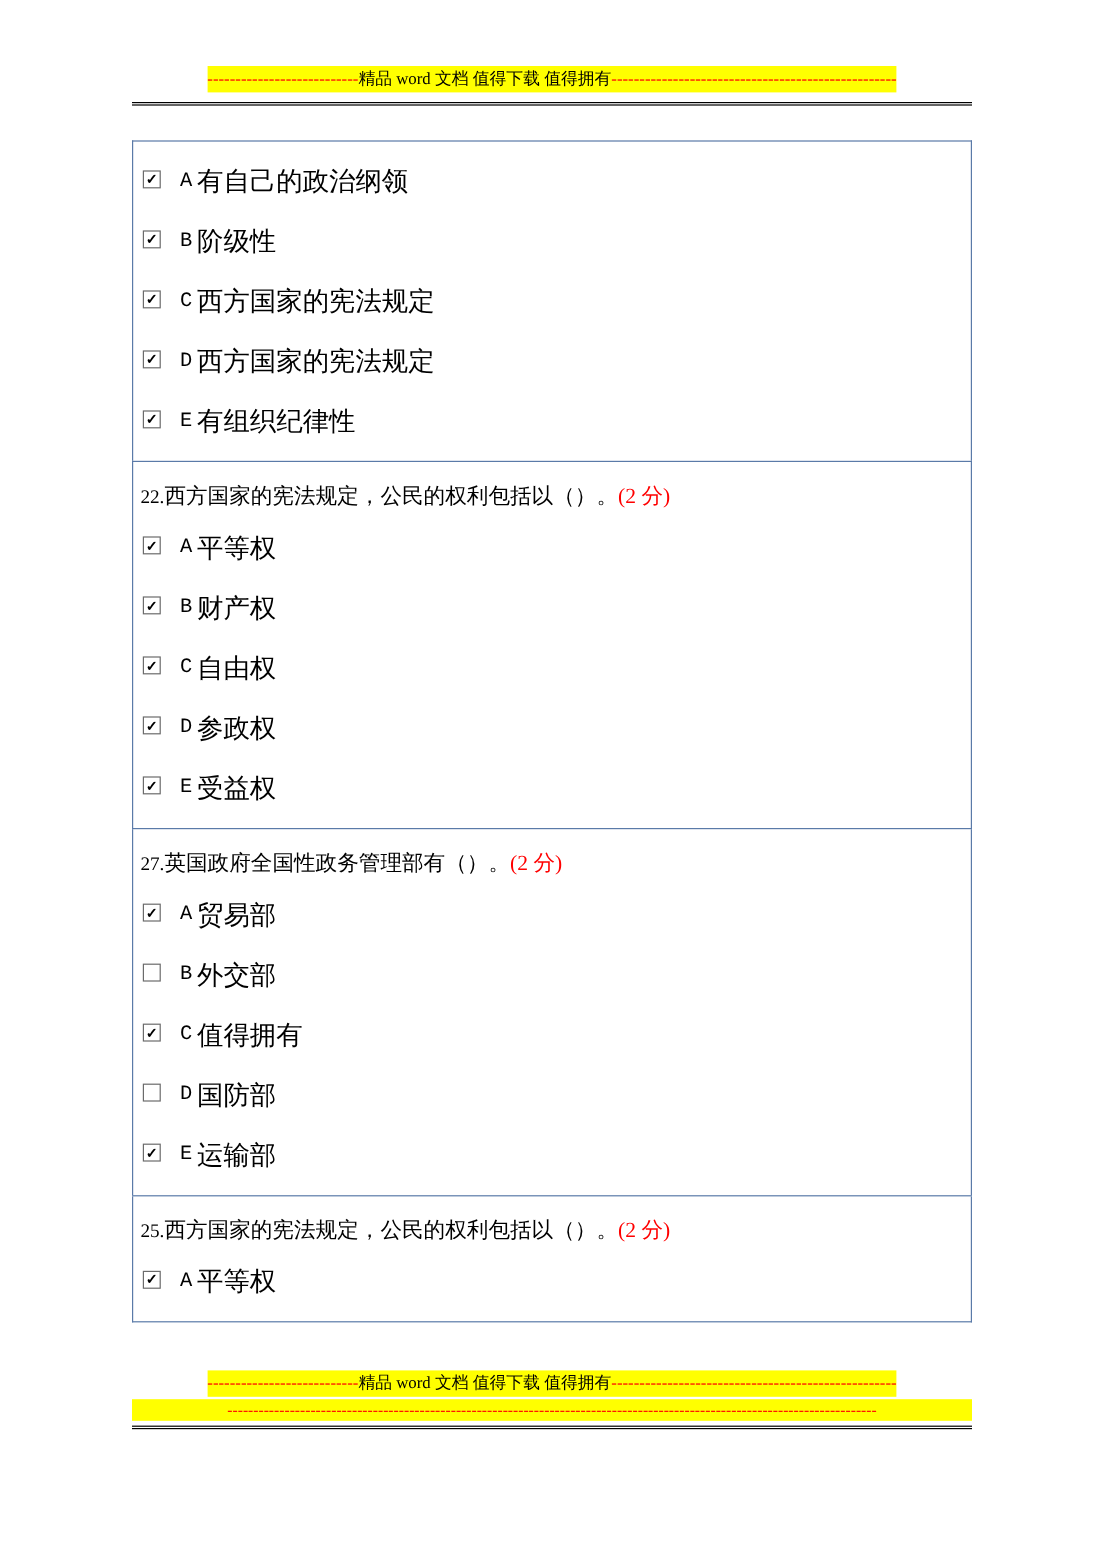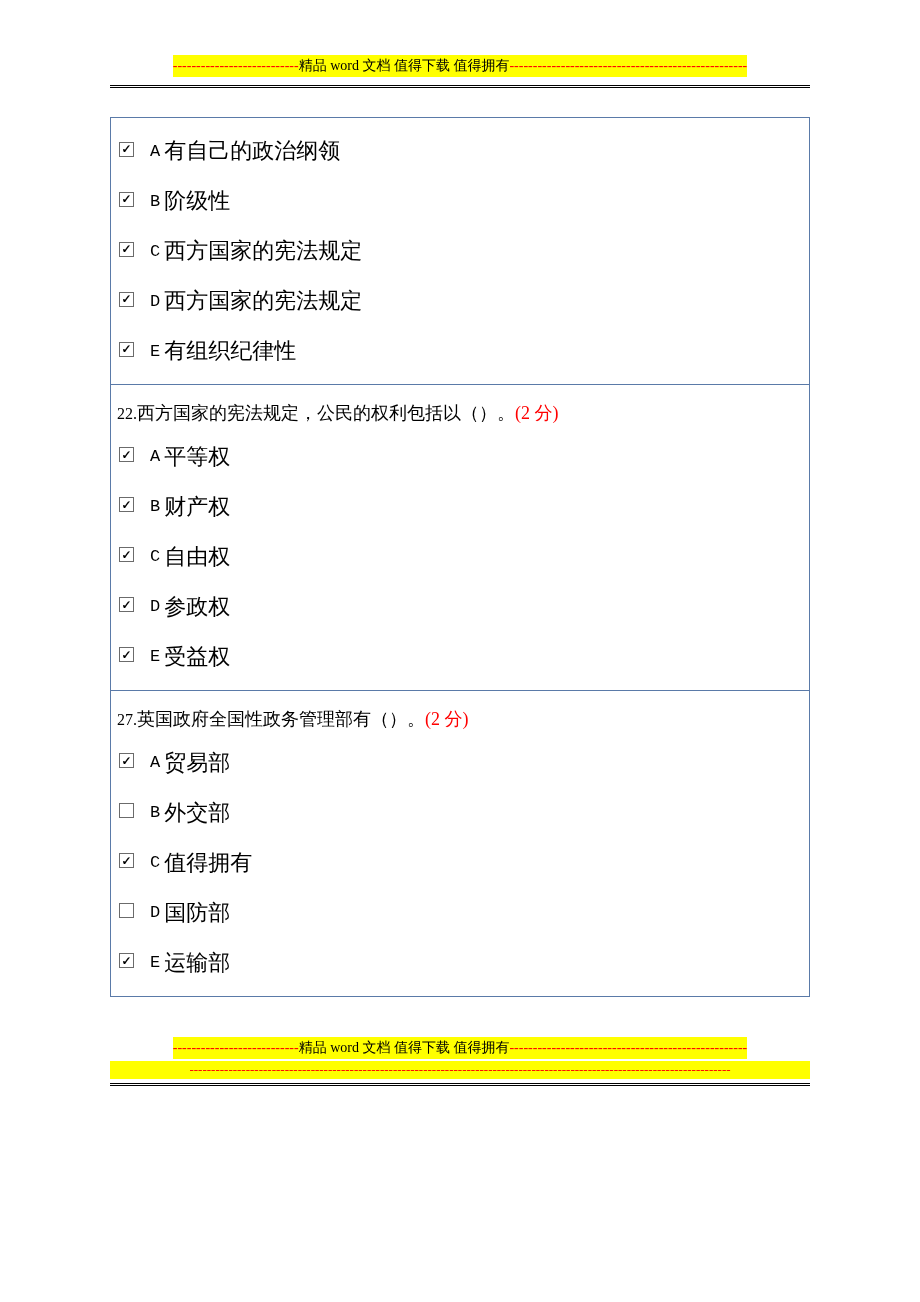--- a/index.html
+++ b/index.html
@@ -203,20 +203,30 @@
               <span class="option-letter">D</span>
               <span class="option-text">国防部</span>
             </div>
             <div class="option">
               <span class="checkbox-box checked"></span>
               <span class="option-letter">E</span>
               <span class="option-text">运输部</span>
             </div>
           </td>
         </tr>
+        <tr>
+          <td>
+            <div class="question-header"><span class="question-num">25.</span><span>西方国家的宪法规定，公民的权利包括以（）。</span><span class="points">(2 分)</span></div>
+            <div class="option">
+              <span class="checkbox-box checked"></span>
+              <span class="option-letter">A</span>
+              <span class="option-text">平等权</span>
+            </div>
+          </td>
+        </tr>
       </tbody>
   </table>
 </div>
 
 <div class="footer-banner">
   <span class="line1">
     <span>---------------------------</span><span class="black"><span>精品</span><span> word </span><span>文档  值得下载  值得拥有</span></span><span>---------------------------------------------------</span>
   </span>
   <span class="line2">-----------------------------------------------------------------------------------------------------------------------------</span>
 </div>

